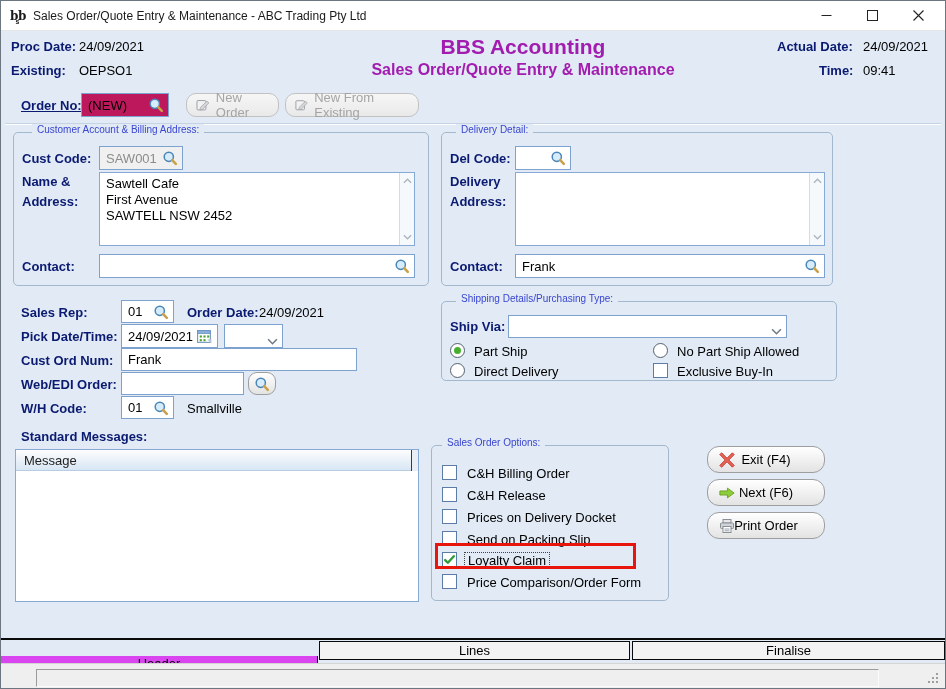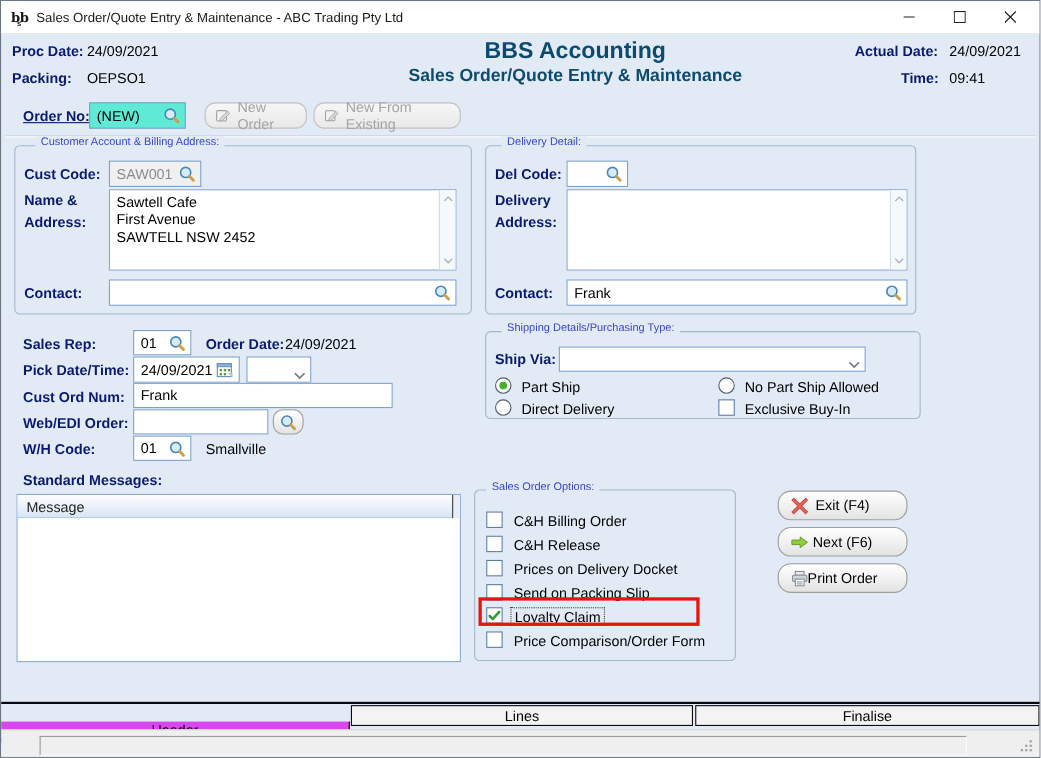--- a/index.html
+++ b/index.html
@@ -12,21 +12,21 @@
   
   .titlebar { position:absolute; left:0; top:0; right:0; height:30px; background:#ffffff; border-bottom:1px solid #e6e6e6; }
   .tb-icon { position:absolute; left:8px; top:6px; width:18px; height:18px; }
   .tb-title { position:absolute; left:32px; top:8px; font-size:12px; color:#1a1a1a; white-space:nowrap; }
   .tb-btn { position:absolute; top:0; width:46px; height:29px; display:flex; align-items:center; justify-content:center; }
   
   .lbl { position:absolute; font-weight:bold; color:#0a1a70; white-space:nowrap; }
   .val { position:absolute; color:#000; white-space:nowrap; }
   .fld { position:absolute; background:#fff; border:1px solid #7da2cf; display:flex; align-items:center; padding:0 4px 0 6px; }
   .fld.disabled { background:#f0f0f0; color:#8c8c8c; }
-  .fld.graybg { background:#5eead4; }
+  .fld.graybg { background:#be185d; }
   .fld-text { flex:1; overflow:hidden; white-space:nowrap; }
   .mag { width:16px; height:16px; flex:0 0 16px; margin-left:2px; }
   .mag svg, .cal svg { width:100%; height:100%; display:block; }
   .cal { width:17px; height:17px; flex:0 0 17px; margin-left:2px; }
   .combo { position:absolute; background:#fff; border:1px solid #7da2cf; display:flex; align-items:center; padding:0 4px 0 6px; }
   .chev { margin-left:auto; width:11px; height:7px; }
   .tarea { position:absolute; background:#fff; border:1px solid #86a9d6; }
   .tarea-text { position:absolute; left:6px; top:3px; right:20px; bottom:3px; white-space:pre-line; line-height:16px; overflow:hidden; }
   .vscroll { position:absolute; top:0; right:0; bottom:0; width:15px; background:#f6f9fc; border-left:1px solid #d3dde8; }
   .vscroll .sa { position:absolute; left:0; right:0; height:14px; display:flex; align-items:center; justify-content:center; }
@@ -60,21 +60,21 @@
   .tabstrip .topline { position:absolute; left:0; top:0; right:0; height:2px; background:#0a0a0a; }
   .tab { position:absolute; top:3px; height:19px; border:1px solid #0a0a0a; background:#f3f3f3; display:flex; align-items:center; justify-content:center; font-size:13px; }
   .tab.on { top:2px; height:19px; border:none; border-right:1px solid #0a0a0a; border-bottom:4px solid #0a0a0a; background:#d946ef;margin-top:16px; }
   
   .statusbar { position:absolute; left:0; top:662px; right:0; height:27px; background:#efefef; border-top:1px solid #d4d4d4; }
   .status-panel { position:absolute; left:35px; top:5px; width:843px; height:18px; background:#efefef; border-top:1px solid #9b9b9b; border-left:1px solid #9b9b9b; border-bottom:1px solid #fbfbfb; border-right:1px solid #fbfbfb; }
   .grip { position:absolute; right:5px; bottom:5px; width:12px; height:12px; }
   .grip::after { content:""; position:absolute; left:0; top:8px; width:2px; height:2px; background:#9e9e9e;
     box-shadow:4px 0 0 #9e9e9e, 8px 0 0 #9e9e9e, 4px -4px 0 #9e9e9e, 8px -4px 0 #9e9e9e, 8px -8px 0 #9e9e9e; }
   .divider { position:absolute; left:4px; right:4px; top:122px; height:2px; border-top:1px solid #c6d3e2; border-bottom:1px solid #ffffff; }
-  .header-title { position:absolute; left:100px; right:0; text-align:center; color:#0c4a6e; font-weight:bold; white-space:nowrap; }
+  .header-title { position:absolute; left:100px; right:0; text-align:center; color:#a21caf; font-weight:bold; white-space:nowrap; }
 </style>
 </head>
 <body>
 
 <div class="window">
 
   <div class="titlebar">
     <span class="tb-icon">
       <svg viewBox="0 0 18 18">
           <text x="1" y="13" font-family="DejaVu Serif, serif" font-size="12" font-weight="bold" fill="#1a1a1a">b</text>
@@ -95,21 +95,21 @@
     </span>
     <span class="tb-btn" style="right:4px;">
       <svg width="11" height="11" viewBox="0 0 11 11">
           <path d="M0.5 0.5 L10.5 10.5 M10.5 0.5 L0.5 10.5" stroke="#222" stroke-width="1.1"></path>
         </svg>
     </span>
   </div>
 
   <span class="lbl" style="left:10px; top:38px;">Proc Date:</span>
   <span class="val" style="left:78px; top:38px;">24/09/2021</span>
-  <span class="lbl" style="left:10px; top:62px;">Packing:</span>
+  <span class="lbl" style="left:10px; top:62px;">Existing:</span>
   <span class="val" style="left:78px; top:62px;">OEPSO1</span>
 
   <div class="header-title" style="top:34px; font-size:21px;">BBS Accounting</div>
   <div class="header-title" style="top:60px; font-size:16px;">Sales Order/Quote Entry &amp; Maintenance</div>
 
   <span class="lbl" style="left:776px; top:38px;">Actual Date:</span>
   <span class="val" style="left:862px; top:38px;">24/09/2021</span>
   <span class="lbl" style="left:818px; top:62px;">Time:</span>
   <span class="val" style="left:862px; top:62px;">09:41</span>
 

